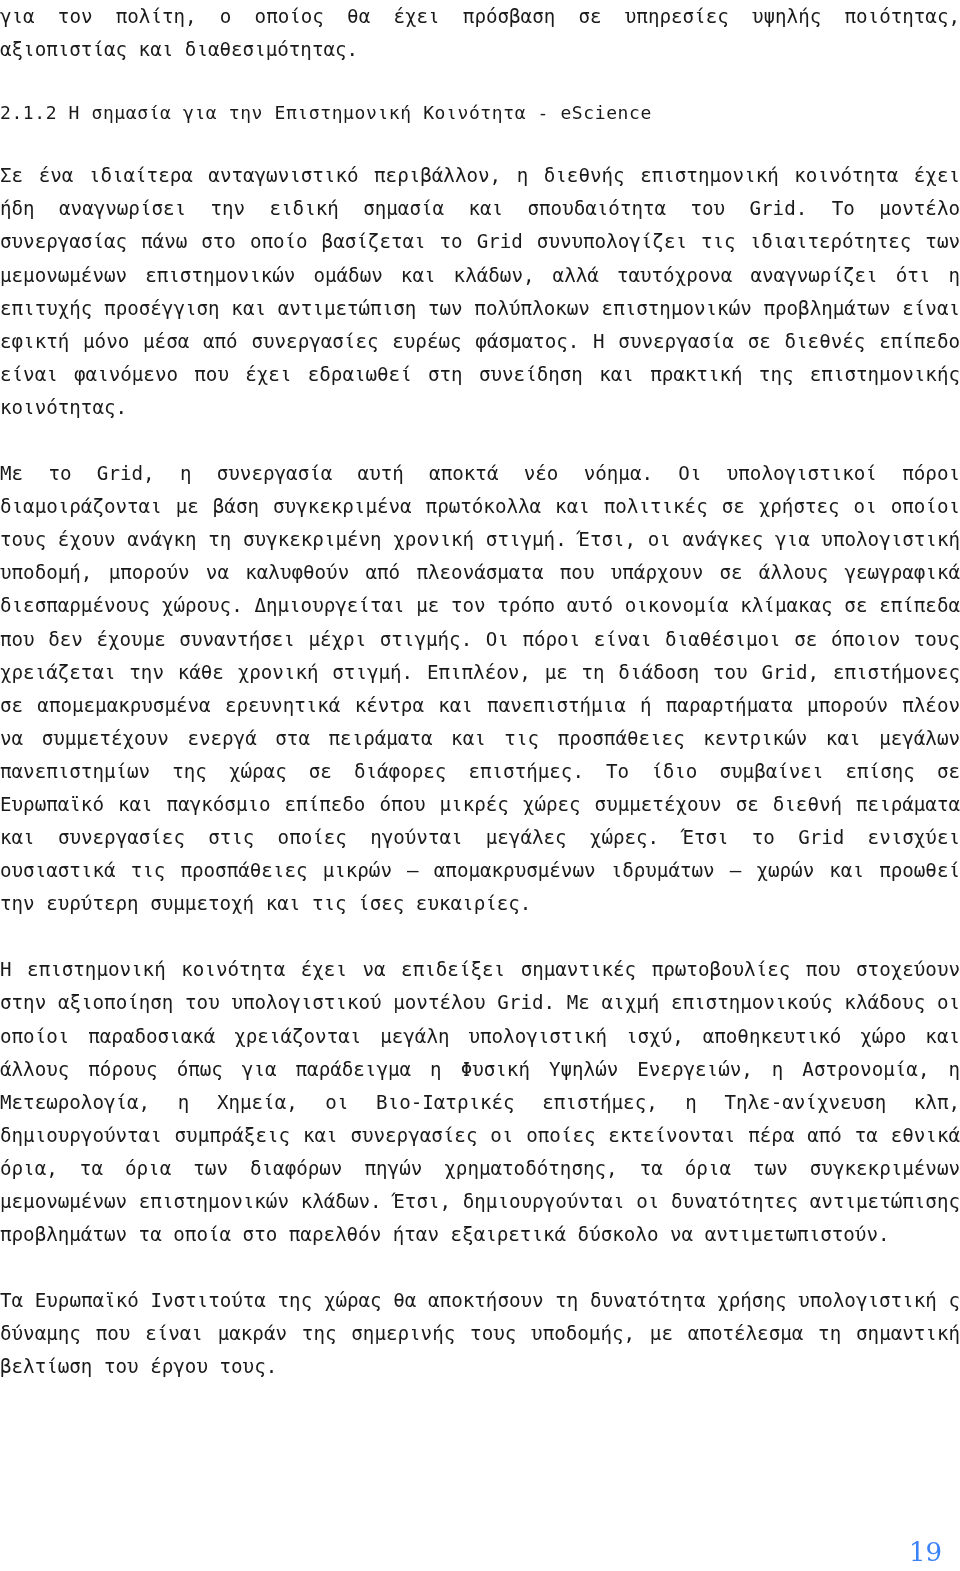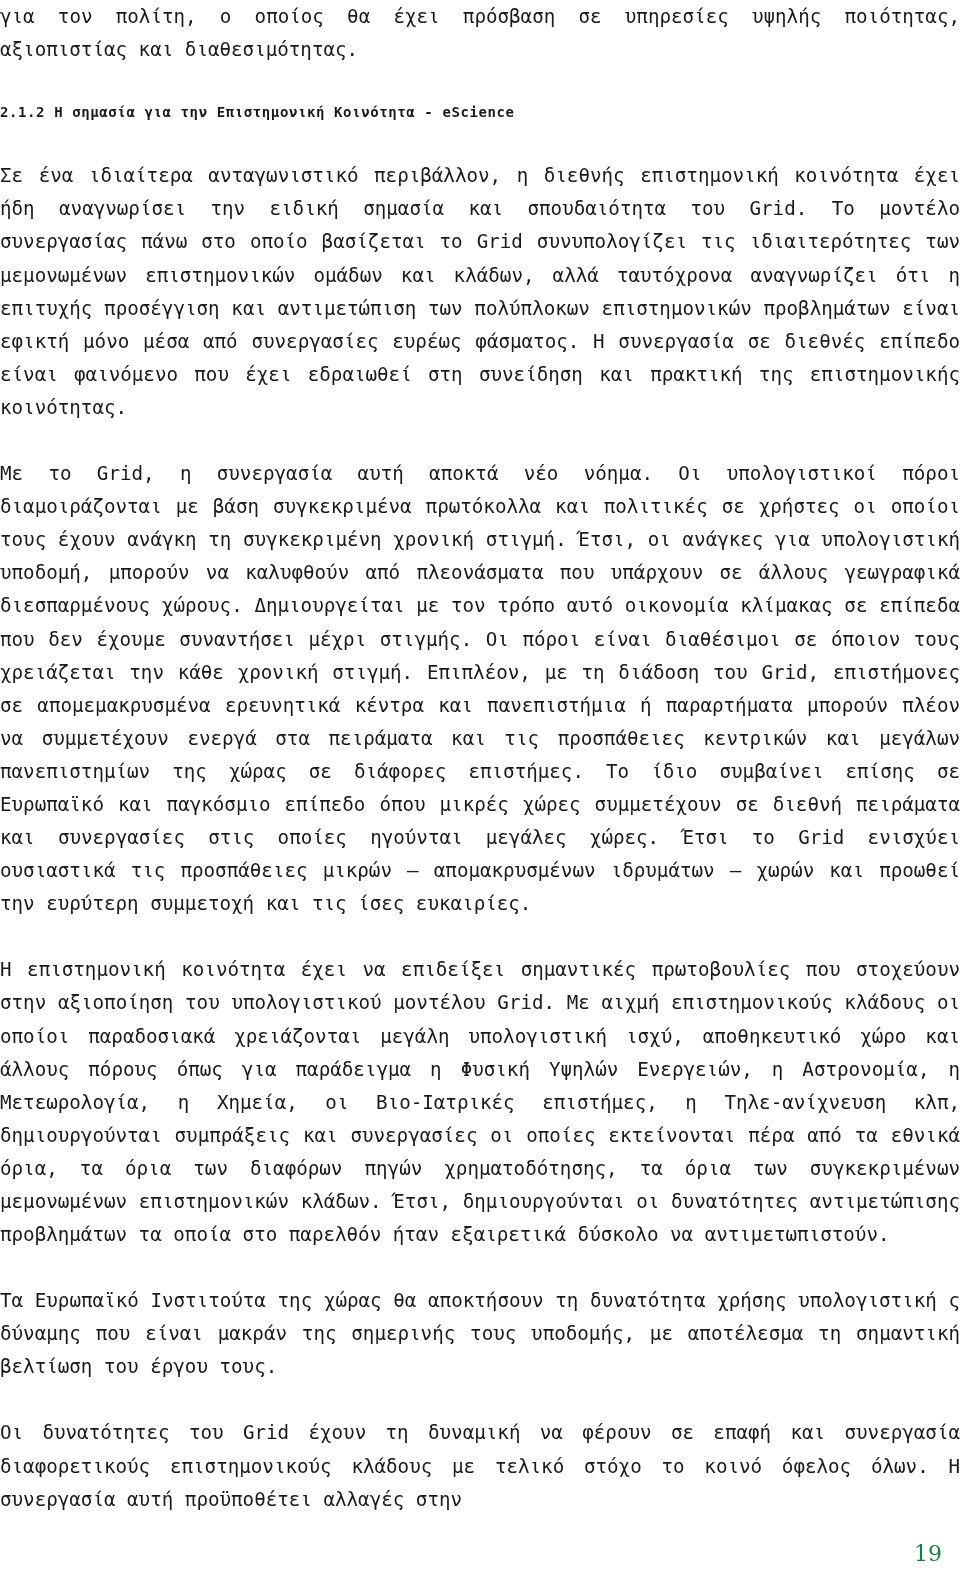--- a/index.html
+++ b/index.html
@@ -38,41 +38,41 @@
     line-height: 33.1px;
     text-align: justify;
     text-justify: inter-word;
     margin: 0;
     letter-spacing: 0px;
     word-spacing: 0px;
     hyphens: none;
   }
 
   .heading {
-    font-size: 14px;
+    font-size: 18px;
     line-height: 33.1px;
-    font-weight: bold;
+    font-weight: normal;
     margin: 0;
     text-align: left;
     letter-spacing: 0.6px;
   }
 
   .gap-sm { height: 30px; }
   .gap-md { height: 33px; }
 
   b, strong { font-weight: normal; }
 
   .pageno {
     position: absolute;
     right: 18px;
     bottom: 6px;
     font-family: "DejaVu Serif", "Liberation Serif", serif;
-    font-size: 22px;
+    font-size: 26px;
     line-height: 1;
-    color: #15803d;
+    color: #3b82f6;
     font-weight: normal;
   }
 </style>
 </head>
 <body>
 
 <div class="page">
   <div class="content">
 
     <p class="para">για τον πολίτη, ο οποίος θα έχει πρόσβαση σε υπηρεσίες υψηλής ποιότητας, αξιοπιστίας και διαθεσιμότητας.</p>
@@ -92,18 +92,17 @@
     <div class="gap-md"></div>
 
     <p class="para"><span>Η επιστημονική κοινότητα έχει να επιδείξει σημαντικές πρωτοβουλίες που στοχεύουν στην αξιοποίηση του υπολογιστικού μοντέλου Grid. Με αιχμή επιστημονικούς κλάδους οι οποίοι παραδοσιακά χρειάζονται μεγάλη υπολογιστική ισχύ, αποθηκευτικό χώρο και άλλους πόρους όπως για παράδειγμα η </span><b>Φυσική Υψηλών Ενεργειών, η Αστρονομία, η Μετεωρολογία, η Χημεία, οι Βιο-Ιατρικές επιστήμες, η Τηλε-ανίχνευση</b><span> κλπ, δημιουργούνται συμπράξεις και συνεργασίες οι οποίες εκτείνονται πέρα από τα εθνικά όρια, τα όρια των διαφόρων πηγών χρηματοδότησης, τα όρια των συγκεκριμένων μεμονωμένων επιστημονικών κλάδων. Έτσι, δημιουργούνται οι δυνατότητες αντιμετώπισης προβλημάτων τα οποία στο παρελθόν ήταν εξαιρετικά δύσκολο να αντιμετωπιστούν.</span></p>
 
     <div class="gap-md"></div>
 
     <p class="para">Τα Ευρωπαϊκό Ινστιτούτα της χώρας θα αποκτήσουν τη δυνατότητα χρήσης υπολογιστική ς δύναμης που είναι μακράν της σημερινής τους υποδομής, με αποτέλεσμα τη σημαντική βελτίωση του έργου τους.</p>
 
     <div class="gap-md"></div>
 
-    <p class="para">Οι δυνατότητες του Grid έχουν τη δυναμική να φέρουν σε επαφή και συνεργασία διαφορετικούς επιστημονικούς κλάδους με τελικό στόχο το κοινό όφελος όλων. Η συνεργασία αυτή προϋποθέτει αλλαγές στην</p>
 
   </div>
 
   <div class="pageno">19</div>
 </div>
 
 </body></html>

